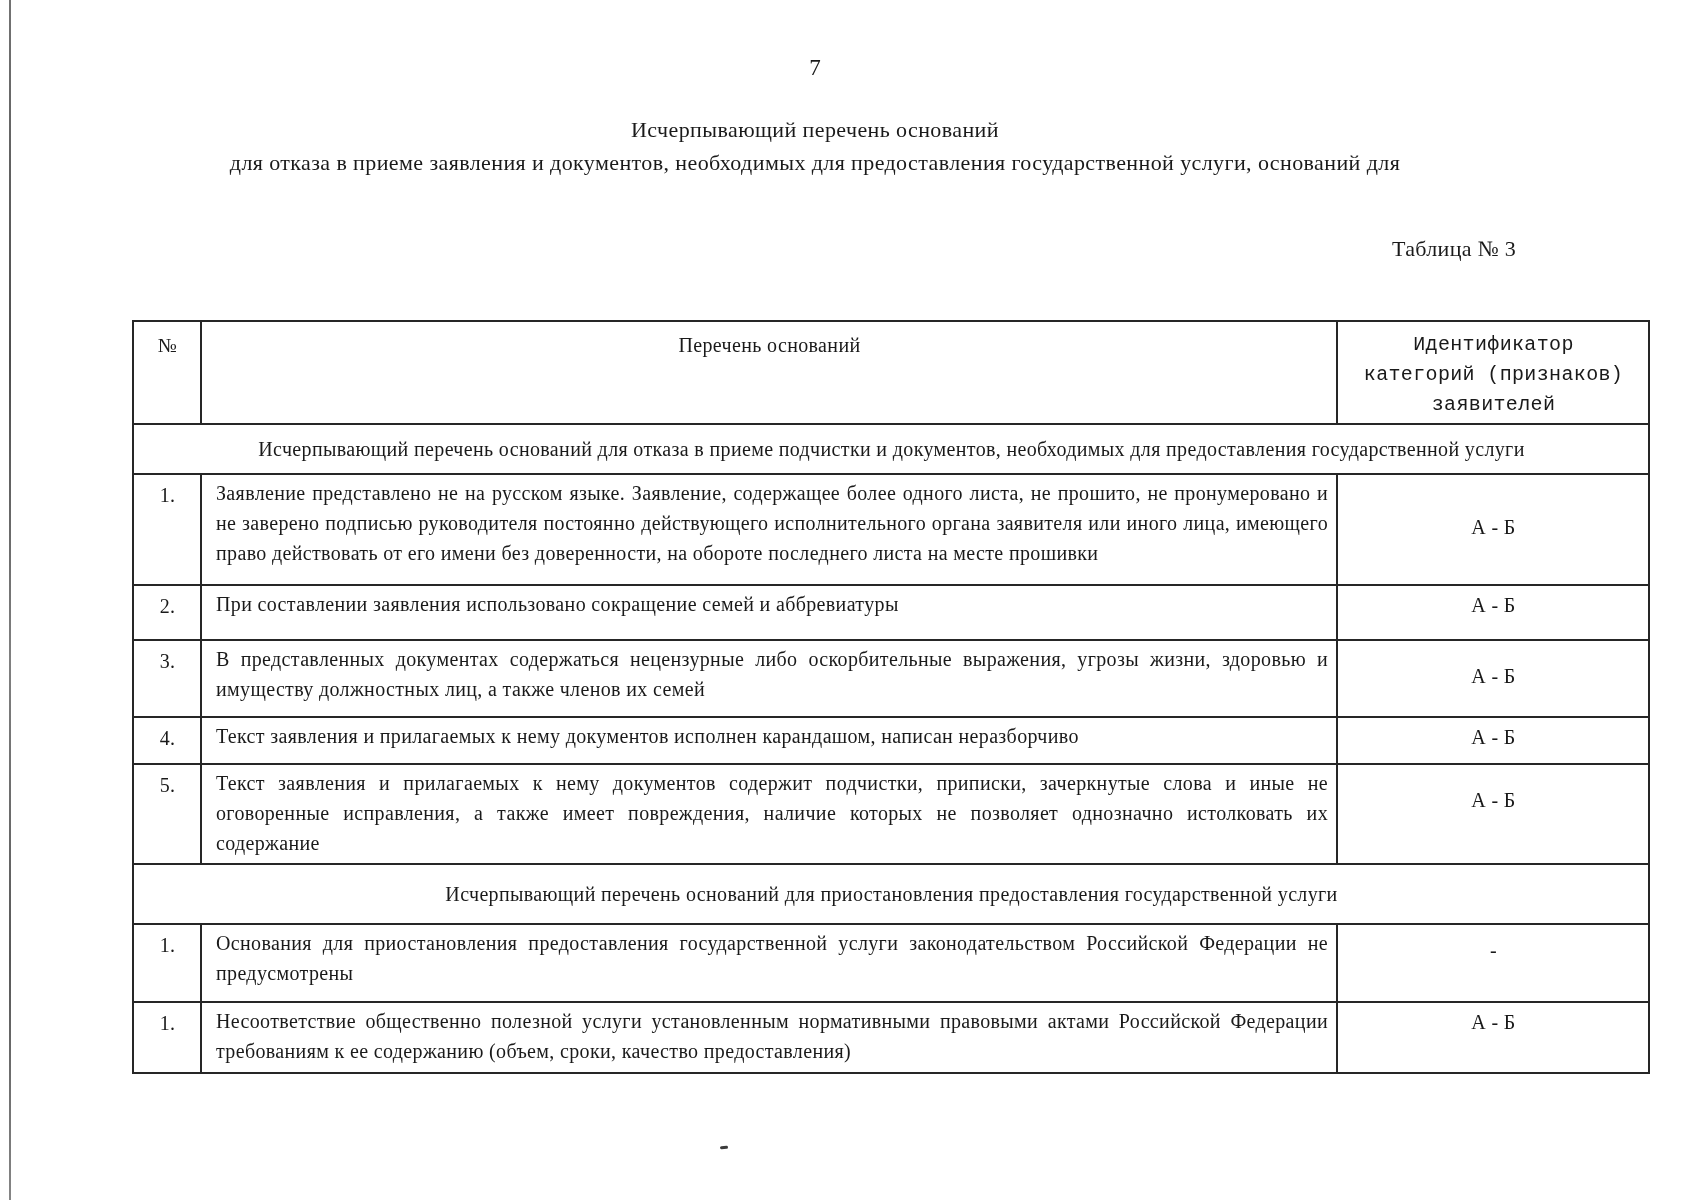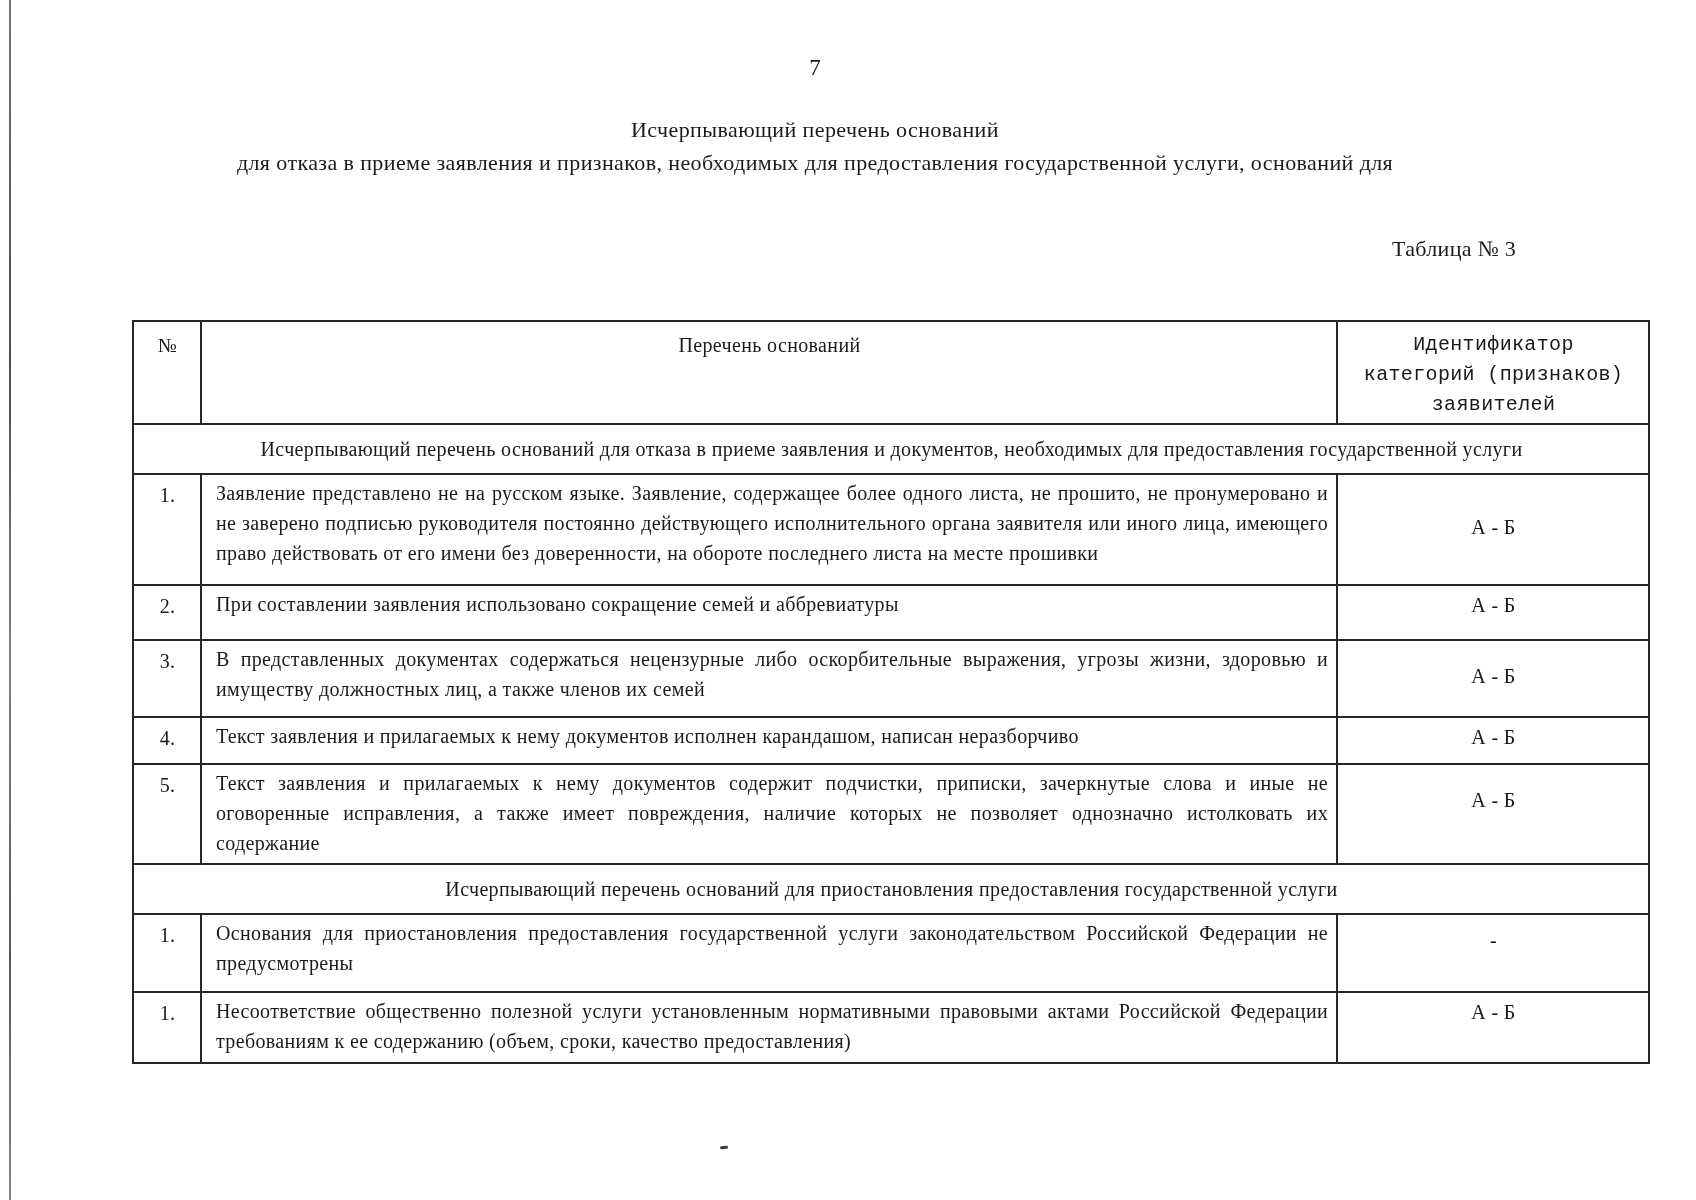--- a/index.html
+++ b/index.html
@@ -51,62 +51,62 @@
   td.id-top{vertical-align:top;padding-top:20px;}
   td.id-top.pt4{padding-top:4px;}
   td.id-top.pt10{padding-top:10px;}
   tr.rh-header{height:90px;}
   tr.rh-s1{height:50px;}
   tr.rh-r1{height:111px;}
   tr.rh-r2{height:55px;}
   tr.rh-r3{height:77px;}
   tr.rh-r4{height:47px;}
   tr.rh-r5{height:100px;}
-  tr.rh-s2{height:50px;}
+  tr.rh-s2{height:60px;}
   tr.rh-s2r1{height:78px;}
   tr.rh-s3{height:52px;}
   tr.rh-s3r1{height:71px;}
   .dot-artifact{
     position:absolute;left:720px;top:1146px;width:8px;height:3px;
     background:#3c3c3c;border-radius:2px;transform:rotate(-4deg);
   }
 </style>
 </head>
 <body>
 
 <div class="page">
 
   <div class="scan-edge"></div>
 
   <div class="page-number">7</div>
 
   <div class="doc-title">
     <div class="t-line">Исчерпывающий перечень оснований</div>
-    <div class="t-line">для отказа в приеме заявления и признаков, необходимых для предоставления государственной услуги, оснований для</div>
+    <div class="t-line">для отказа в приеме заявления и документов, необходимых для предоставления государственной услуги, оснований для</div>
   </div>
 
   <div class="table-caption">Таблица № 3</div>
 
   <table class="main">
     <colgroup>
       <col style="width:68px">
       <col style="width:1136px">
       <col style="width:312px">
     </colgroup>
     <tbody>
       <tr class="rh-header">
         <td class="hdr">№</td>
         <td class="hdr">Перечень оснований</td>
         <td class="hdr hdr-id">Идентификатор
 категорий (признаков)
 заявителей</td>
       </tr>
 
       <tr class="rh-s1">
-        <td class="section-cell" colspan="3">Исчерпывающий перечень оснований для отказа в приеме заявления и документов, необходимых для предоставления государственной услуги</td>
+        <td class="section-cell" colspan="3">Исчерпывающий перечень оснований для отказа в приеме подчистки и документов, необходимых для предоставления государственной услуги</td>
       </tr>
 
       <tr class="rh-r1">
         <td class="num-cell">1.</td>
         <td class="text-cell">Заявление представлено не на русском языке. Заявление, содержащее более одного листа, не прошито, не пронумеровано и не заверено подписью руководителя постоянно действующего исполнительного органа заявителя или иного лица, имеющего право действовать от его имени без доверенности, на обороте последнего листа на месте прошивки</td>
         <td class="id-cell id-mid">А - Б</td>
       </tr>
 
       <tr class="rh-r2">
         <td class="num-cell">2.</td>

